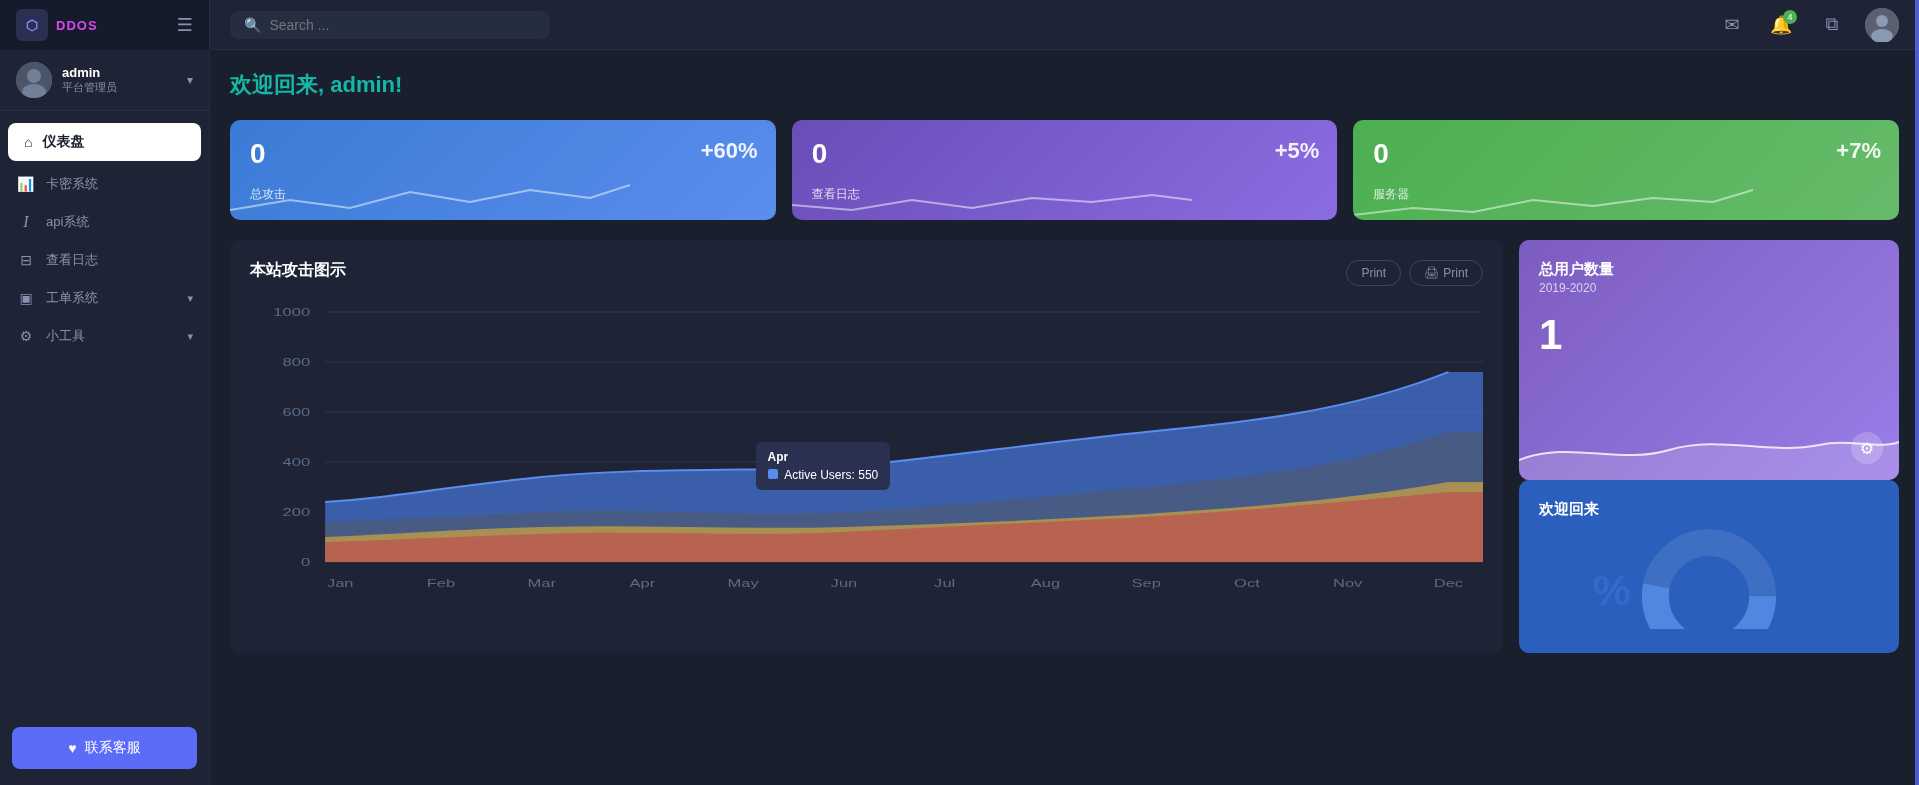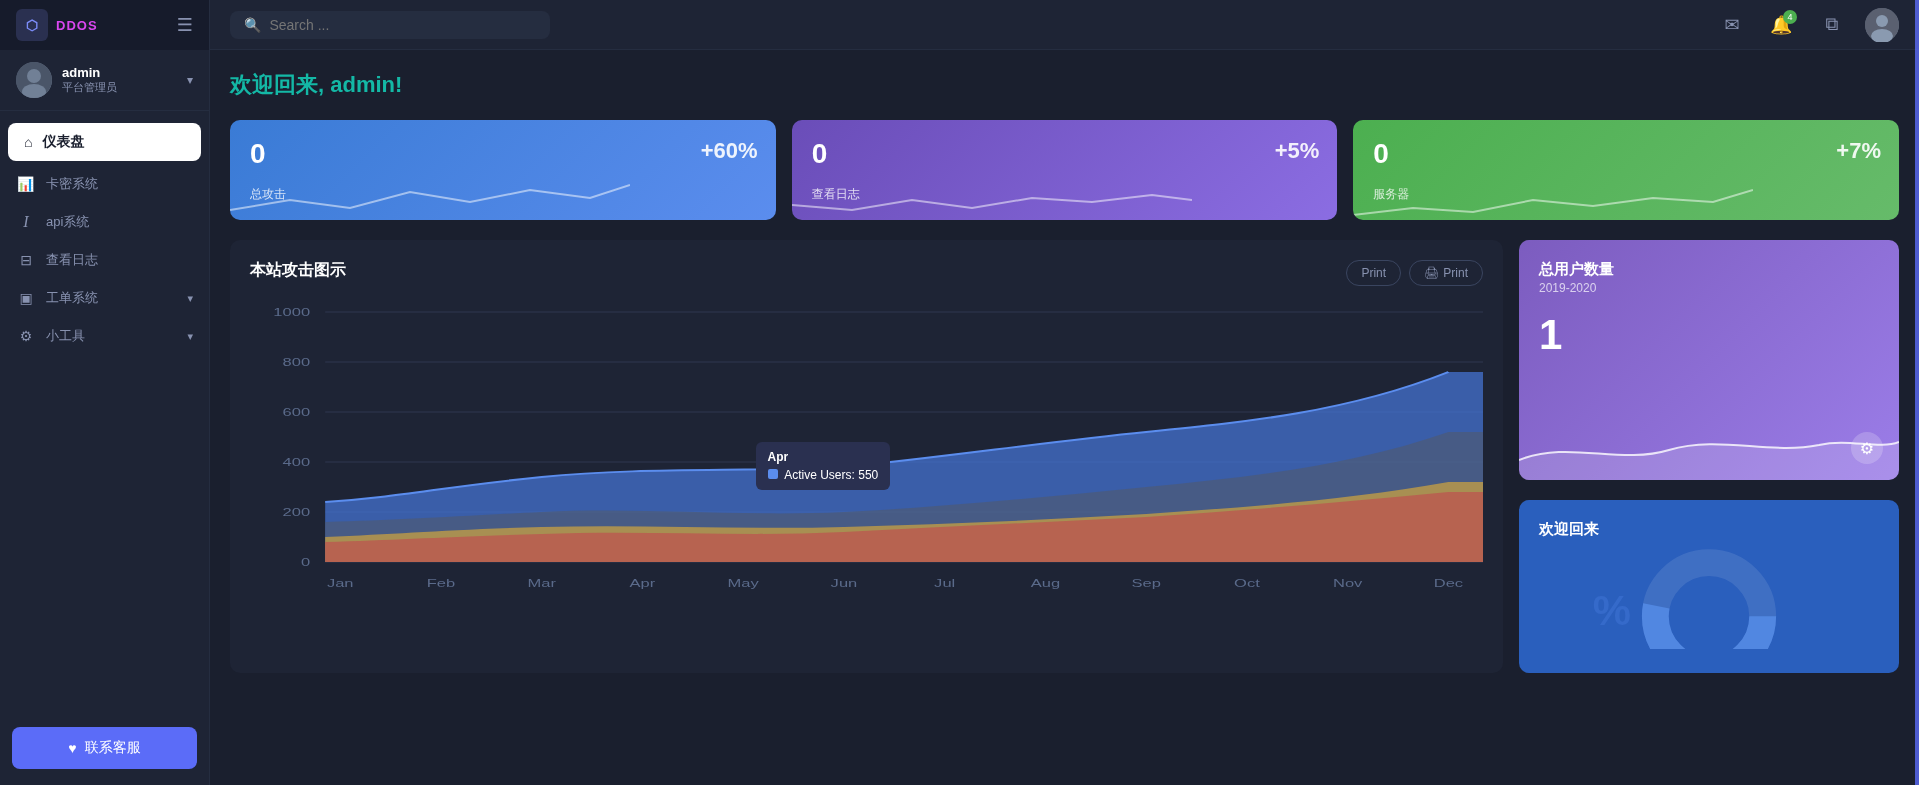--- a/index.html
+++ b/index.html
@@ -371,21 +371,21 @@
       pointer-events: none;
     }
 
     .tooltip-box .tooltip-label { font-weight: 600; margin-bottom: 4px; }
     .tooltip-dot { display: inline-block; width: 10px; height: 10px; background: #5b8dee; border-radius: 2px; margin-right: 4px; }
 
     
     .right-panel {
       display: flex;
       flex-direction: column;
-      gap: 20px;
+      gap: 0;
     }
 
     .total-users-card {
       background: linear-gradient(135deg, #7c5cbf, #9b7de8);
       border-radius: 10px;
       padding: 20px;
       position: relative;
       overflow: hidden;
       height: 240px;
     }

